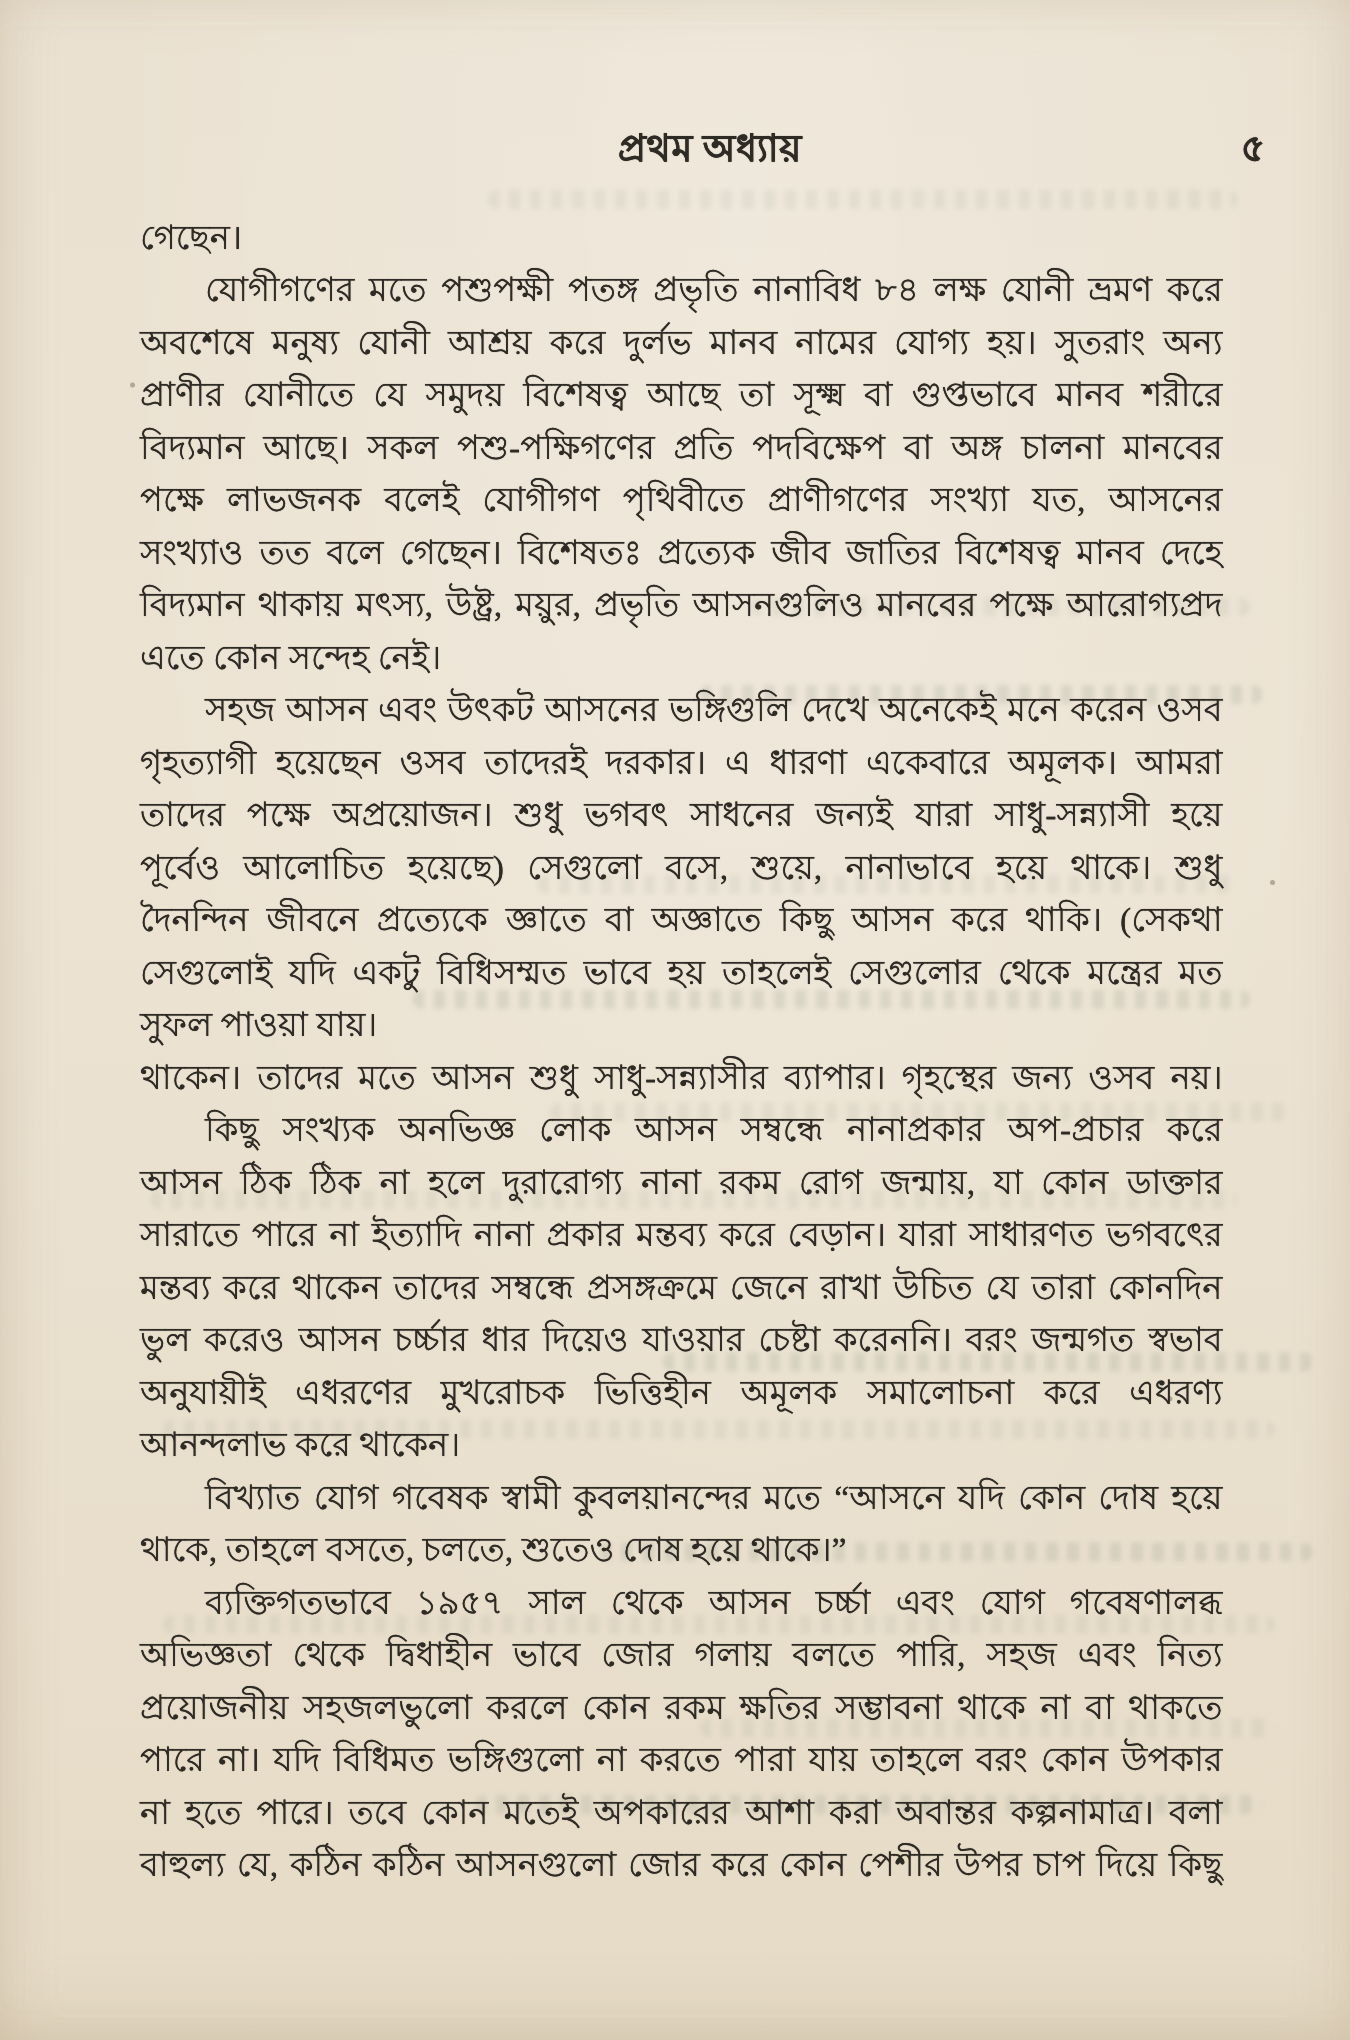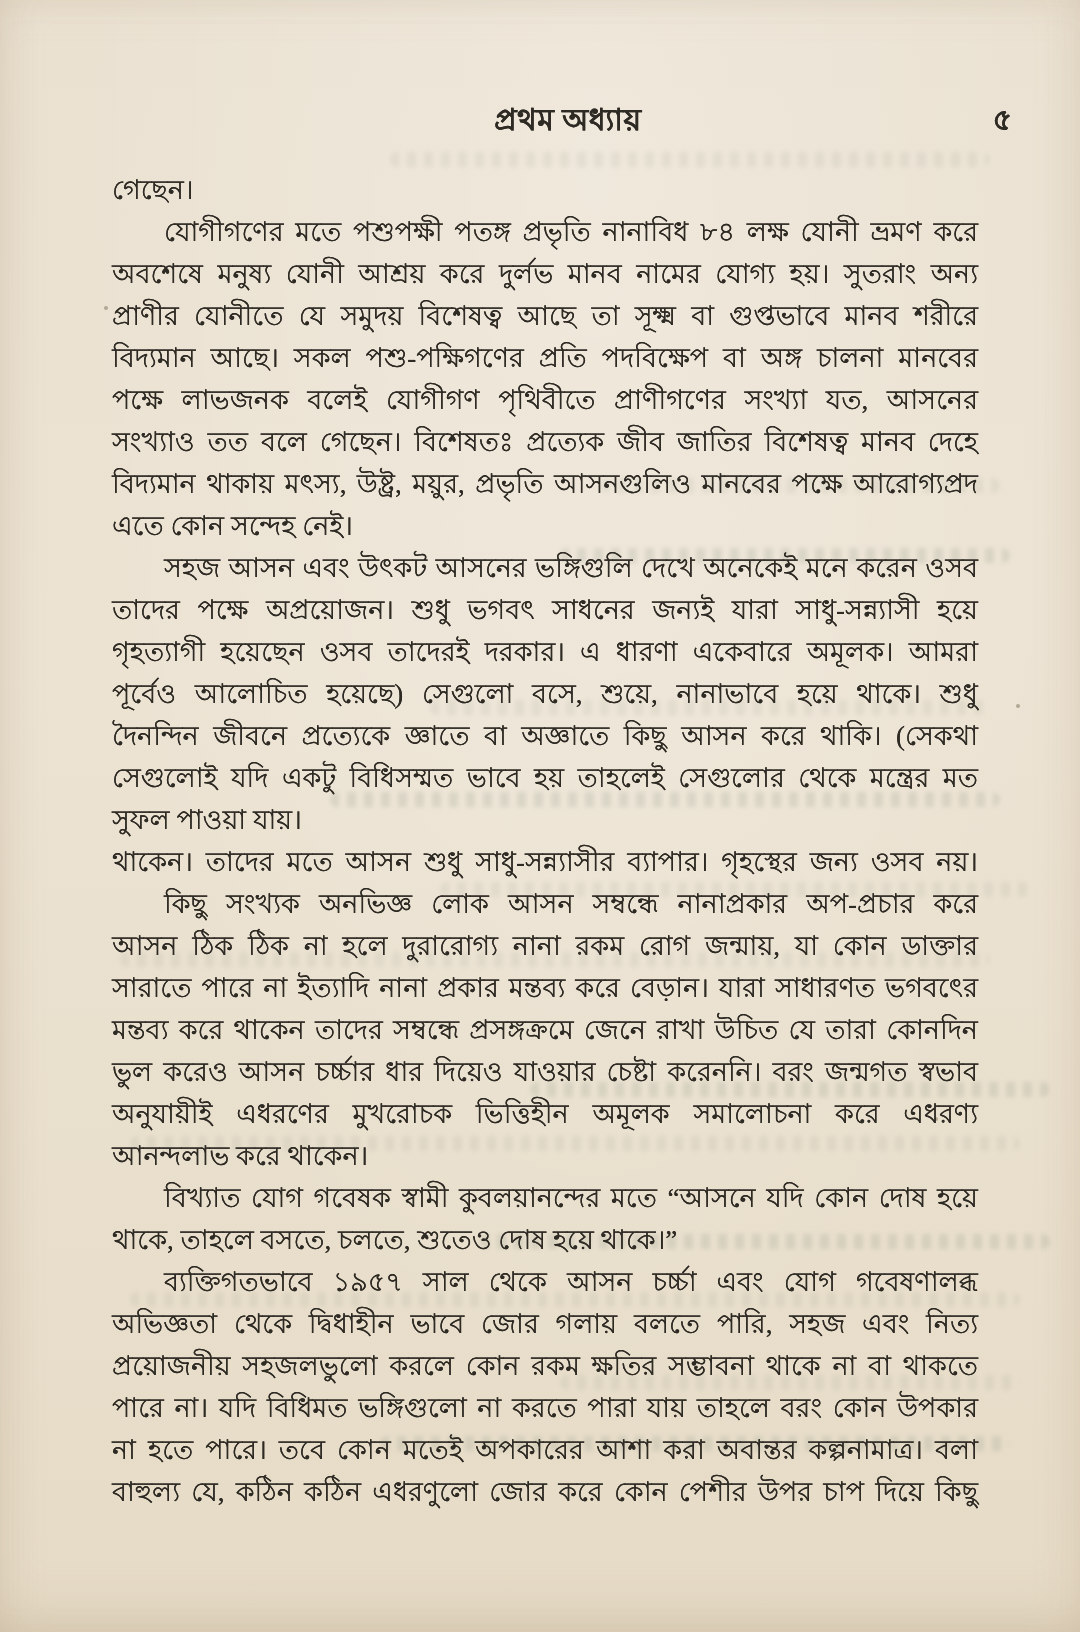--- a/index.html
+++ b/index.html
@@ -101,37 +101,37 @@
       <div class="line short">গেছেন।</div>
       <div class="line indent">যোগীগণের মতে পশুপক্ষী পতঙ্গ প্রভৃতি নানাবিধ ৮৪ লক্ষ যোনী ভ্রমণ করে</div>
       <div class="line">অবশেষে মনুষ্য যোনী আশ্রয় করে দুর্লভ মানব নামের যোগ্য হয়। সুতরাং অন্য</div>
       <div class="line">প্রাণীর যোনীতে যে সমুদয় বিশেষত্ব আছে তা সূক্ষ্ম বা গুপ্তভাবে মানব শরীরে</div>
       <div class="line">বিদ্যমান আছে। সকল পশু-পক্ষিগণের প্রতি পদবিক্ষেপ বা অঙ্গ চালনা মানবের</div>
       <div class="line">পক্ষে লাভজনক বলেই যোগীগণ পৃথিবীতে প্রাণীগণের সংখ্যা যত, আসনের</div>
       <div class="line">সংখ্যাও তত বলে গেছেন। বিশেষতঃ প্রত্যেক জীব জাতির বিশেষত্ব মানব দেহে</div>
       <div class="line">বিদ্যমান থাকায় মৎস্য, উষ্ট্র, ময়ুর, প্রভৃতি আসনগুলিও মানবের পক্ষে আরোগ্যপ্রদ</div>
       <div class="line short">এতে কোন সন্দেহ নেই।</div>
       <div class="line indent">সহজ আসন এবং উৎকট আসনের ভঙ্গিগুলি দেখে অনেকেই মনে করেন ওসব</div>
+      <div class="line">গৃহত্যাগী হয়েছেন ওসব তাদেরই দরকার। এ ধারণা একেবারে অমূলক। আমরা</div>
       <div class="line">তাদের পক্ষে অপ্রয়োজন। শুধু ভগবৎ সাধনের জন্যই যারা সাধু-সন্ন্যাসী হয়ে</div>
-      <div class="line">গৃহত্যাগী হয়েছেন ওসব তাদেরই দরকার। এ ধারণা একেবারে অমূলক। আমরা</div>
       <div class="line">পূর্বেও আলোচিত হয়েছে) সেগুলো বসে, শুয়ে, নানাভাবে হয়ে থাকে। শুধু</div>
       <div class="line">দৈনন্দিন জীবনে প্রত্যেকে জ্ঞাতে বা অজ্ঞাতে কিছু আসন করে থাকি। (সেকথা</div>
       <div class="line">সেগুলোই যদি একটু বিধিসম্মত ভাবে হয় তাহলেই সেগুলোর থেকে মন্ত্রের মত</div>
       <div class="line short">সুফল পাওয়া যায়।</div>
       <div class="line">থাকেন। তাদের মতে আসন শুধু সাধু-সন্ন্যাসীর ব্যাপার। গৃহস্থের জন্য ওসব নয়।</div>
       <div class="line indent">কিছু সংখ্যক অনভিজ্ঞ লোক আসন সম্বন্ধে নানাপ্রকার অপ-প্রচার করে</div>
       <div class="line">আসন ঠিক ঠিক না হলে দুরারোগ্য নানা রকম রোগ জন্মায়, যা কোন ডাক্তার</div>
       <div class="line">সারাতে পারে না ইত্যাদি নানা প্রকার মন্তব্য করে বেড়ান। যারা সাধারণত ভগবৎের</div>
       <div class="line">মন্তব্য করে থাকেন তাদের সম্বন্ধে প্রসঙ্গক্রমে জেনে রাখা উচিত যে তারা কোনদিন</div>
       <div class="line">ভুল করেও আসন চর্চ্চার ধার দিয়েও যাওয়ার চেষ্টা করেননি। বরং জন্মগত স্বভাব</div>
       <div class="line">অনুযায়ীই এধরণের মুখরোচক ভিত্তিহীন অমূলক সমালোচনা করে এধরণ্য</div>
       <div class="line short">আনন্দলাভ করে থাকেন।</div>
       <div class="line indent">বিখ্যাত যোগ গবেষক স্বামী কুবলয়ানন্দের মতে “আসনে যদি কোন দোষ হয়ে</div>
       <div class="line short">থাকে, তাহলে বসতে, চলতে, শুতেও দোষ হয়ে থাকে।”</div>
       <div class="line indent">ব্যক্তিগতভাবে ১৯৫৭ সাল থেকে আসন চর্চ্চা এবং যোগ গবেষণালব্ধ</div>
       <div class="line">অভিজ্ঞতা থেকে দ্বিধাহীন ভাবে জোর গলায় বলতে পারি, সহজ এবং নিত্য</div>
       <div class="line">প্রয়োজনীয় সহজলভুলো করলে কোন রকম ক্ষতির সম্ভাবনা থাকে না বা থাকতে</div>
       <div class="line">পারে না। যদি বিধিমত ভঙ্গিগুলো না করতে পারা যায় তাহলে বরং কোন উপকার</div>
       <div class="line">না হতে পারে। তবে কোন মতেই অপকারের আশা করা অবান্তর কল্পনামাত্র। বলা</div>
-      <div class="line">বাহুল্য যে, কঠিন কঠিন এধরণুলো জোর করে কোন পেশীর উপর চাপ দিয়ে কিছু</div>
+      <div class="line">বাহুল্য যে, কঠিন কঠিন আসনগুলো জোর করে কোন পেশীর উপর চাপ দিয়ে কিছু</div>
     </div>
 
 </div>
 
 </body></html>

